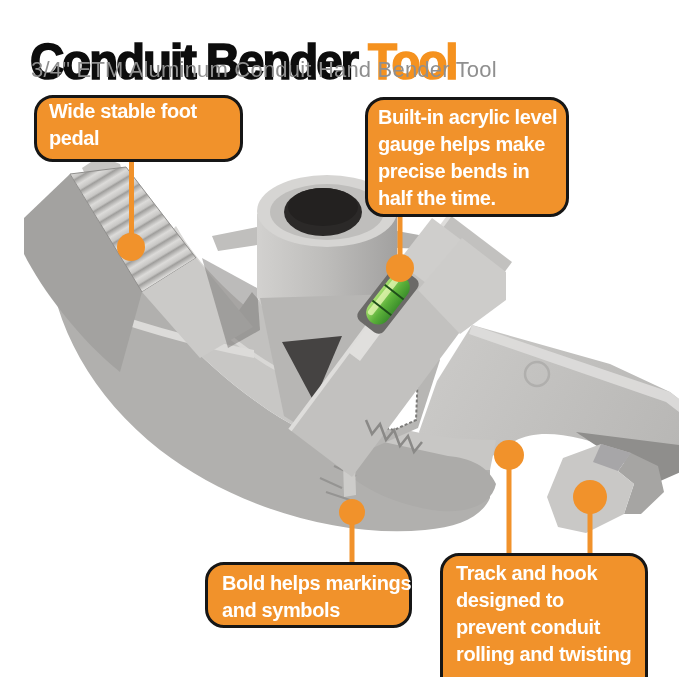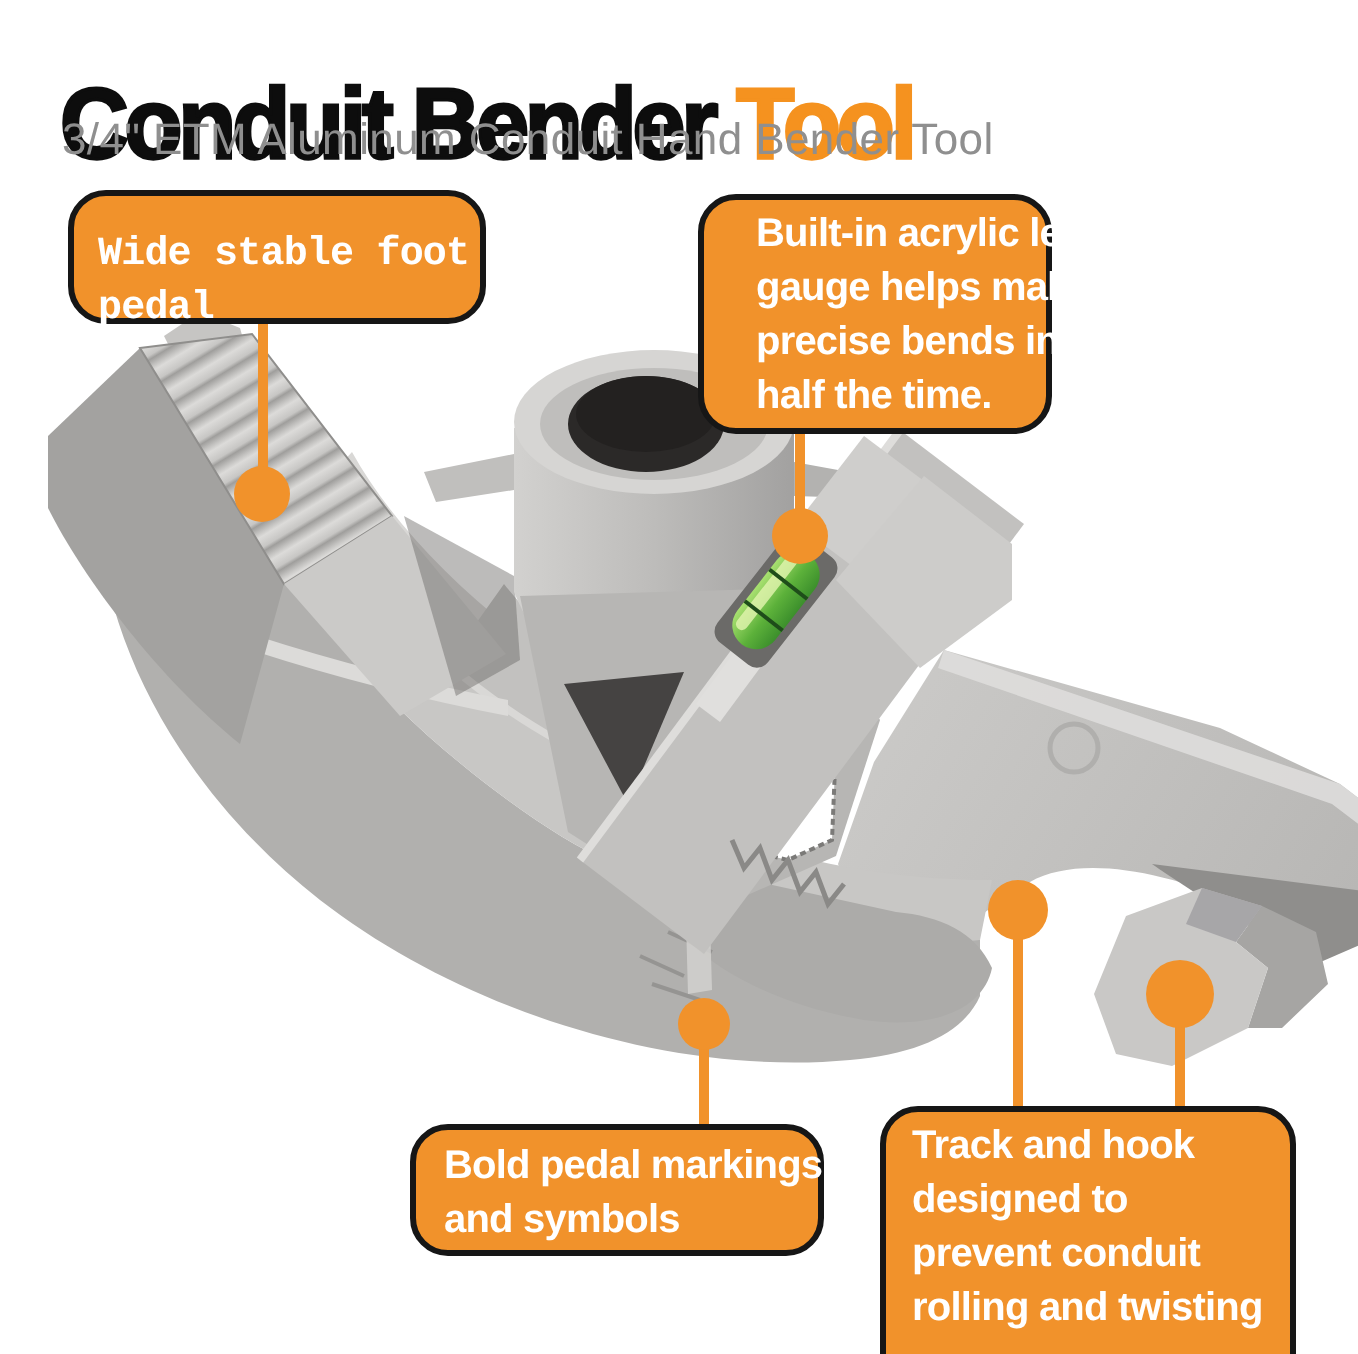--- a/index.html
+++ b/index.html
@@ -19,22 +19,22 @@
   .subtitle{
     position:absolute;left:11px;top:57px;z-index:3;
     font-size:22px;color:#8f8f8f;letter-spacing:.2px;white-space:pre;
   }
   .callout{
     position:absolute;z-index:4;box-sizing:border-box;
     background:#f1922b;border:3.5px solid #161616;border-radius:19px;
     color:#ffffff;font-weight:bold;font-size:20px;line-height:27px;
     letter-spacing:-0.4px;white-space:pre;padding:4px 12px;
   }
-  .co-1{left:14px;top:95px;width:209px;height:67px;padding-top:16px;font-family:Liberation Mono, monospace;}
-  .co-2{left:329px;top:97px;width:177px;height:120px;padding-top:4px;padding-left:26px;}
+  .co-1{left:14px;top:95px;width:209px;height:67px;padding-top:0;}
+  .co-2{left:345px;top:97px;width:204px;height:120px;padding-top:4px;padding-left:10px;}
   .co-3{left:185px;top:562px;width:207px;height:66px;padding-top:5px;padding-left:14px;}
   .co-4{left:420px;top:553px;width:208px;height:150px;padding-top:4px;padding-left:13px;}
 </style>
 </head>
 <body>
 
 <div id="stage">
 
   <svg id="tool-svg" width="679" height="677" viewBox="0 0 679 677">
     <defs>
@@ -156,20 +156,20 @@
     <div class="title"><span class="t-main">Conduit Bender</span><span> </span><span class="t-accent">Tool</span></div>
   </div>
   <div class="subtitle">3/4" ETM Aluminum Conduit Hand Bender Tool</div>
 
   <div class="callout co-1">Wide stable foot
 pedal</div>
   <div class="callout co-2">Built-in acrylic level
 gauge helps make
 precise bends in
 half the time.</div>
-  <div class="callout co-3">Bold pedal markings
+  <div class="callout co-3">Bold helps markings
 and symbols</div>
   <div class="callout co-4">Track and hook
 designed to
 prevent conduit
 rolling and twisting</div>
 
 </div>
 
 </body></html>

